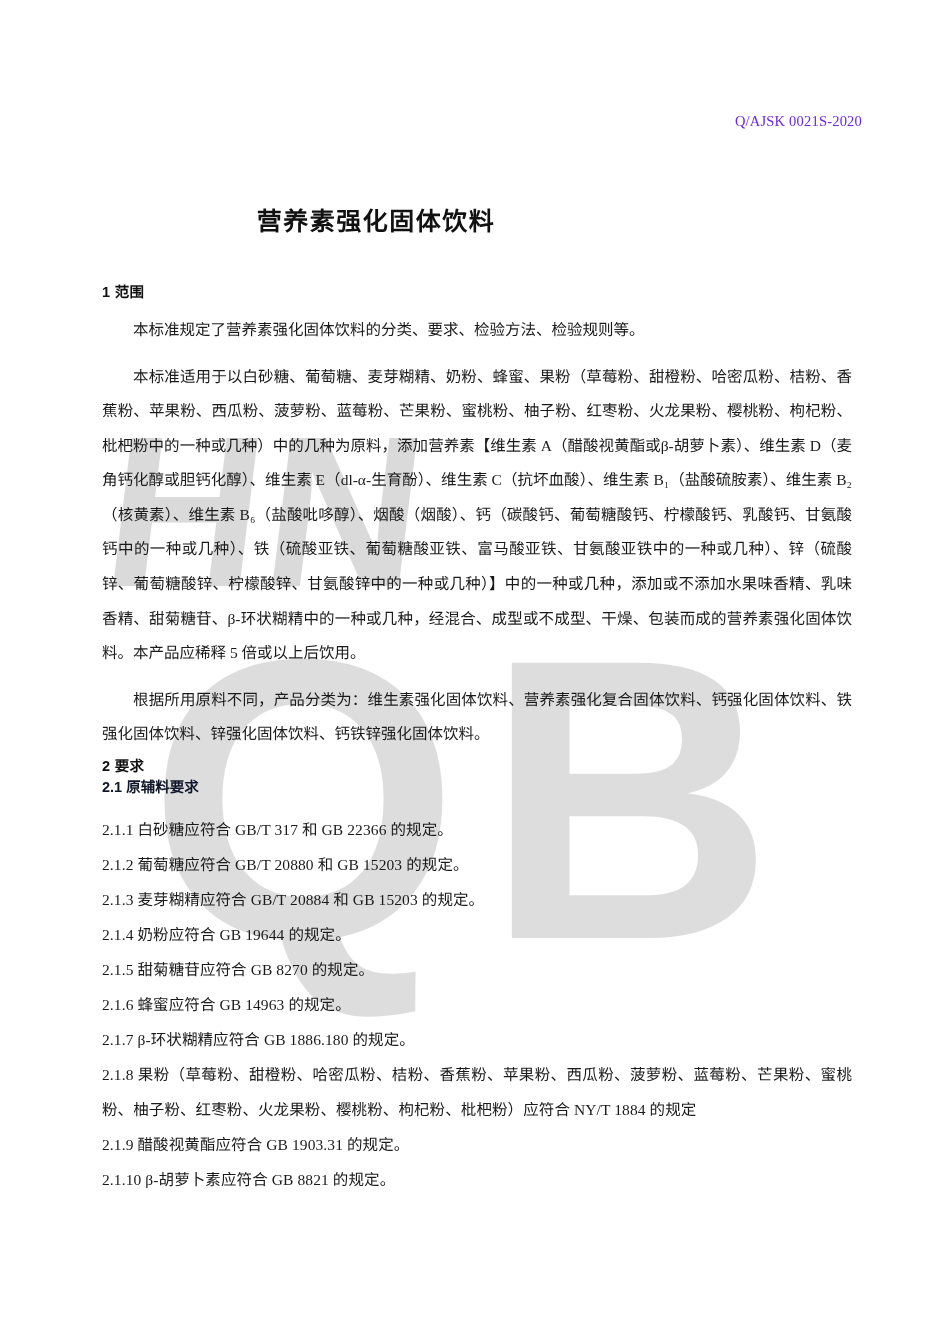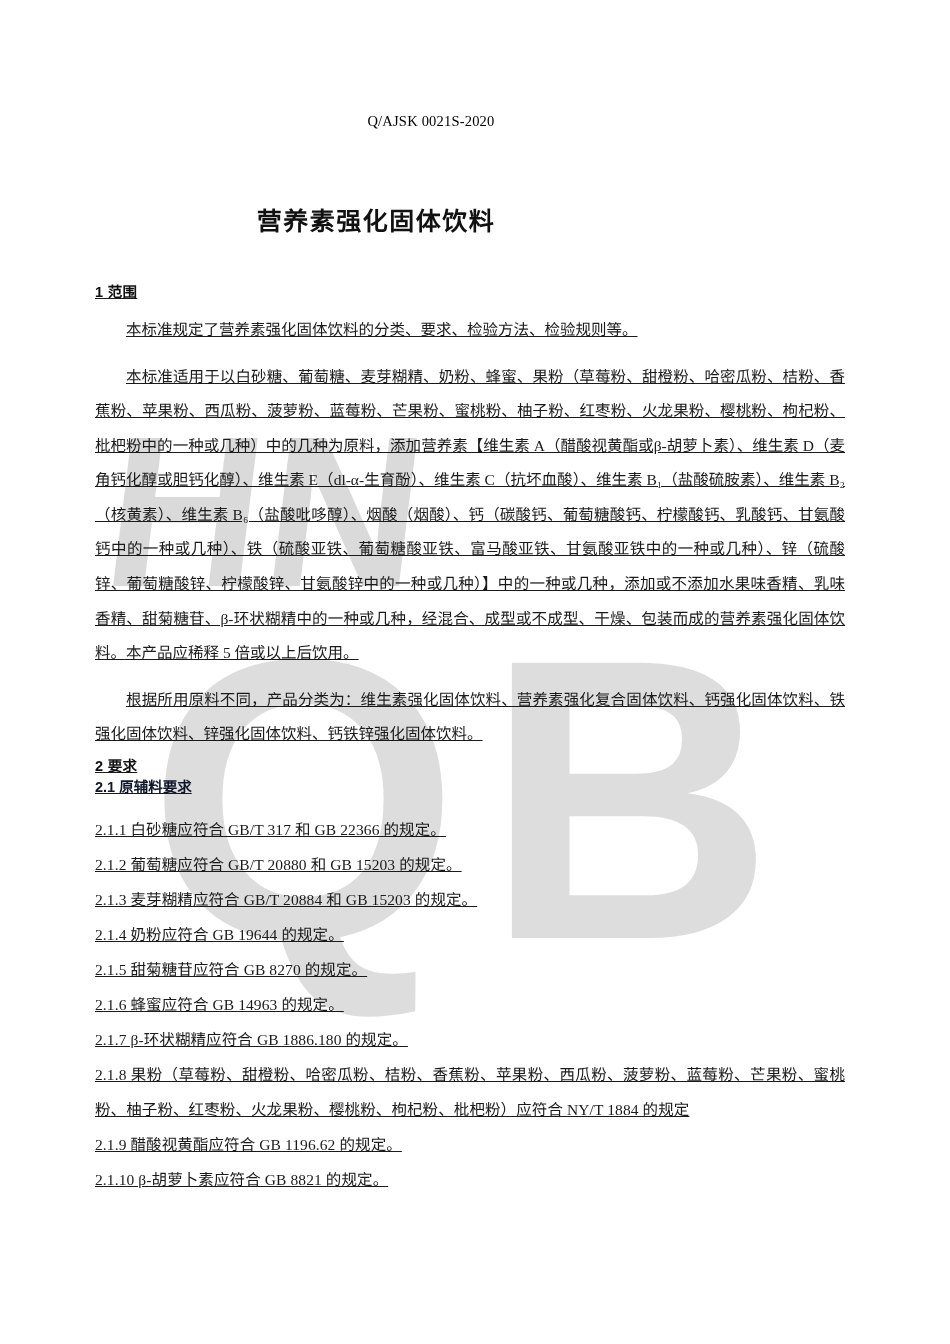--- a/index.html
+++ b/index.html
@@ -60,46 +60,45 @@
   .content {
     position: relative;
     z-index: 2;
   }
 
   .doc-header {
     position: absolute;
     top: 113px;
     left: 0;
     width: 862px;
-    text-align: center;
+    text-align: right;
     font-family: "Liberation Serif", "DejaVu Serif", serif;
     font-size: 14.5px;
     letter-spacing: 0.2px;
-    color: #000000;
+    color: #6d28d9;
   }
 
   .doc-title {
     position: absolute;
     top: 184px;
     left: 0;
     width: 752px;
     text-align: center;
     font-family: "Liberation Sans", "DejaVu Sans", sans-serif;
     font-weight: 700;
     font-size: 25px;
     letter-spacing: 1.5px;
     color: #111111;
   }
 
   .body-block {
     position: absolute;
-    left: 95px;
+    left: 102px;
     top: 280px;
     width: 750px;
-    text-decoration: underline;
   }
 
   h2.sec-head {
     font-family: "Liberation Sans", "DejaVu Sans", sans-serif;
     font-weight: 700;
     font-size: 14.5px;
     margin: 0;
     color: #111111;
     letter-spacing: 0.3px;
   }
@@ -165,18 +164,18 @@
       <h3 class="sub-head">2.1 原辅料要求</h3>
 
       <p class="clause">2.1.1 白砂糖应符合 GB/T 317 和 GB 22366 的规定。</p>
       <p class="clause">2.1.2 葡萄糖应符合 GB/T 20880 和 GB 15203 的规定。</p>
       <p class="clause">2.1.3 麦芽糊精应符合 GB/T 20884 和 GB 15203 的规定。</p>
       <p class="clause">2.1.4 奶粉应符合 GB 19644 的规定。</p>
       <p class="clause">2.1.5 甜菊糖苷应符合 GB 8270 的规定。</p>
       <p class="clause">2.1.6 蜂蜜应符合 GB 14963 的规定。</p>
       <p class="clause">2.1.7 β-环状糊精应符合 GB 1886.180 的规定。</p>
       <p class="clause">2.1.8 果粉（草莓粉、甜橙粉、哈密瓜粉、桔粉、香蕉粉、苹果粉、西瓜粉、菠萝粉、蓝莓粉、芒果粉、蜜桃粉、柚子粉、红枣粉、火龙果粉、樱桃粉、枸杞粉、枇杷粉）应符合 NY/T 1884 的规定</p>
-      <p class="clause">2.1.9 醋酸视黄酯应符合 GB 1196.62 的规定。</p>
+      <p class="clause">2.1.9 醋酸视黄酯应符合 GB 1903.31 的规定。</p>
       <p class="clause">2.1.10 β-胡萝卜素应符合 GB 8821 的规定。</p>
 
     </div>
   </div>
 </div>
 
 </body></html>

